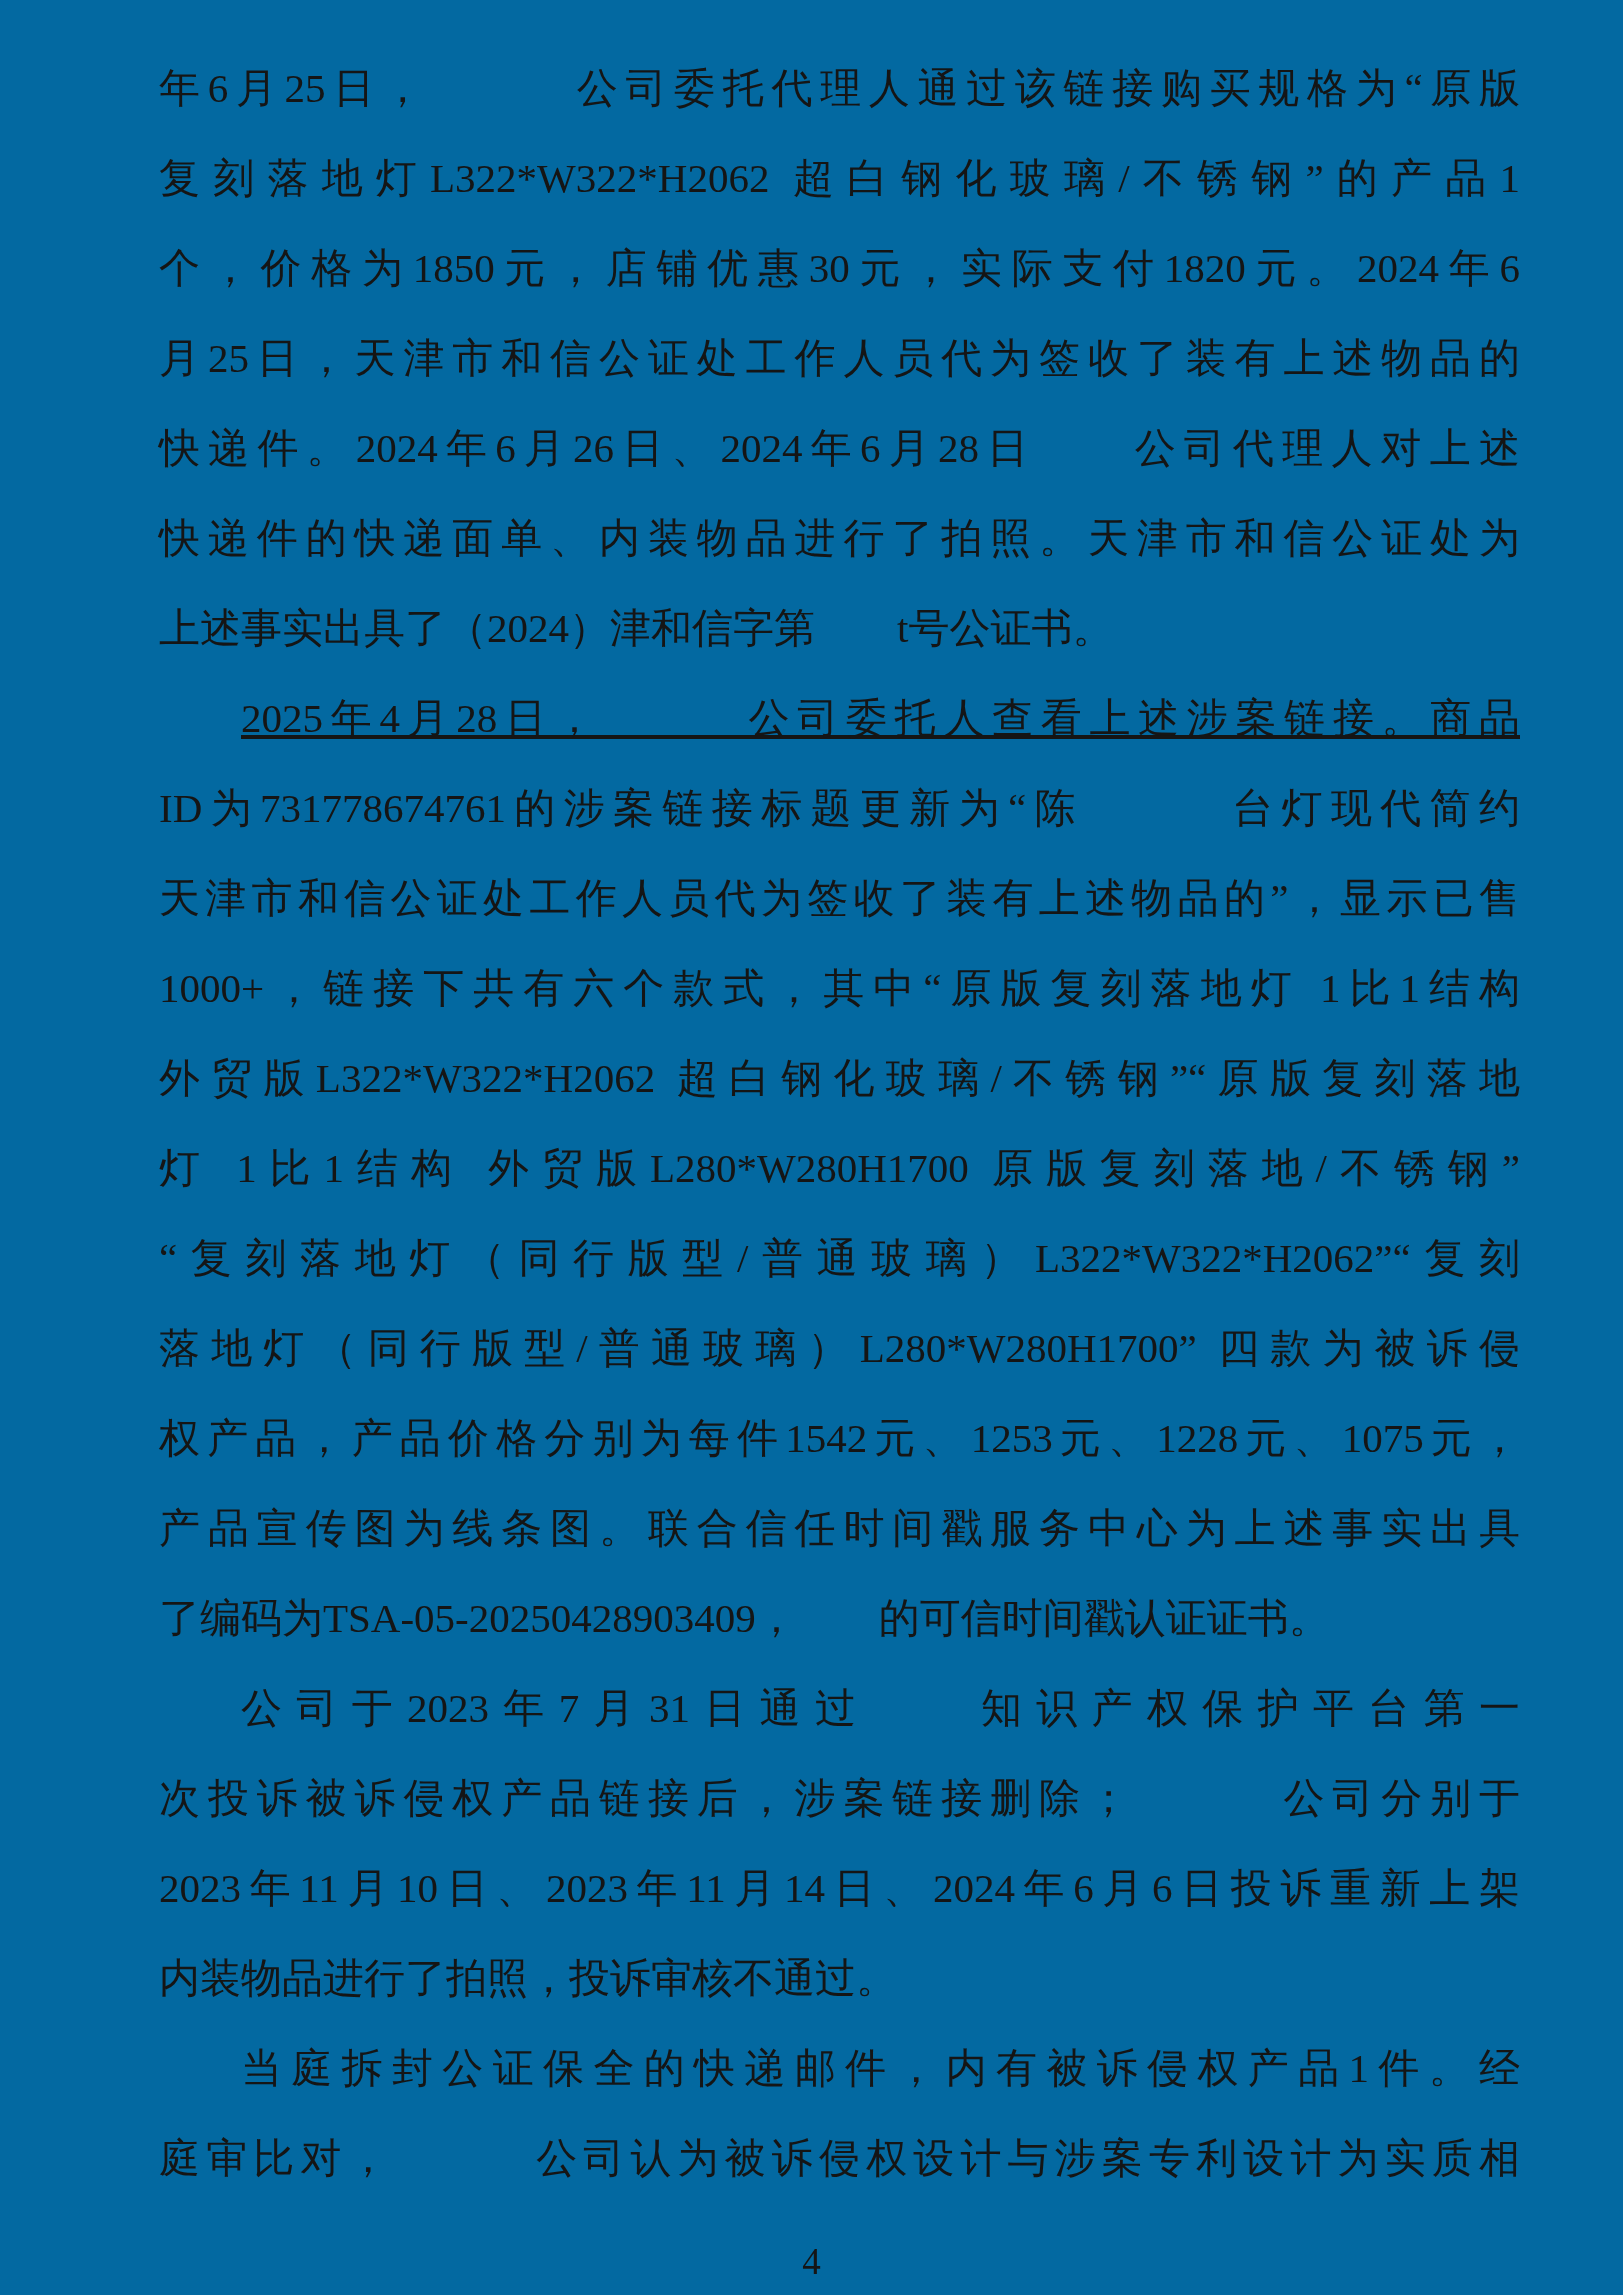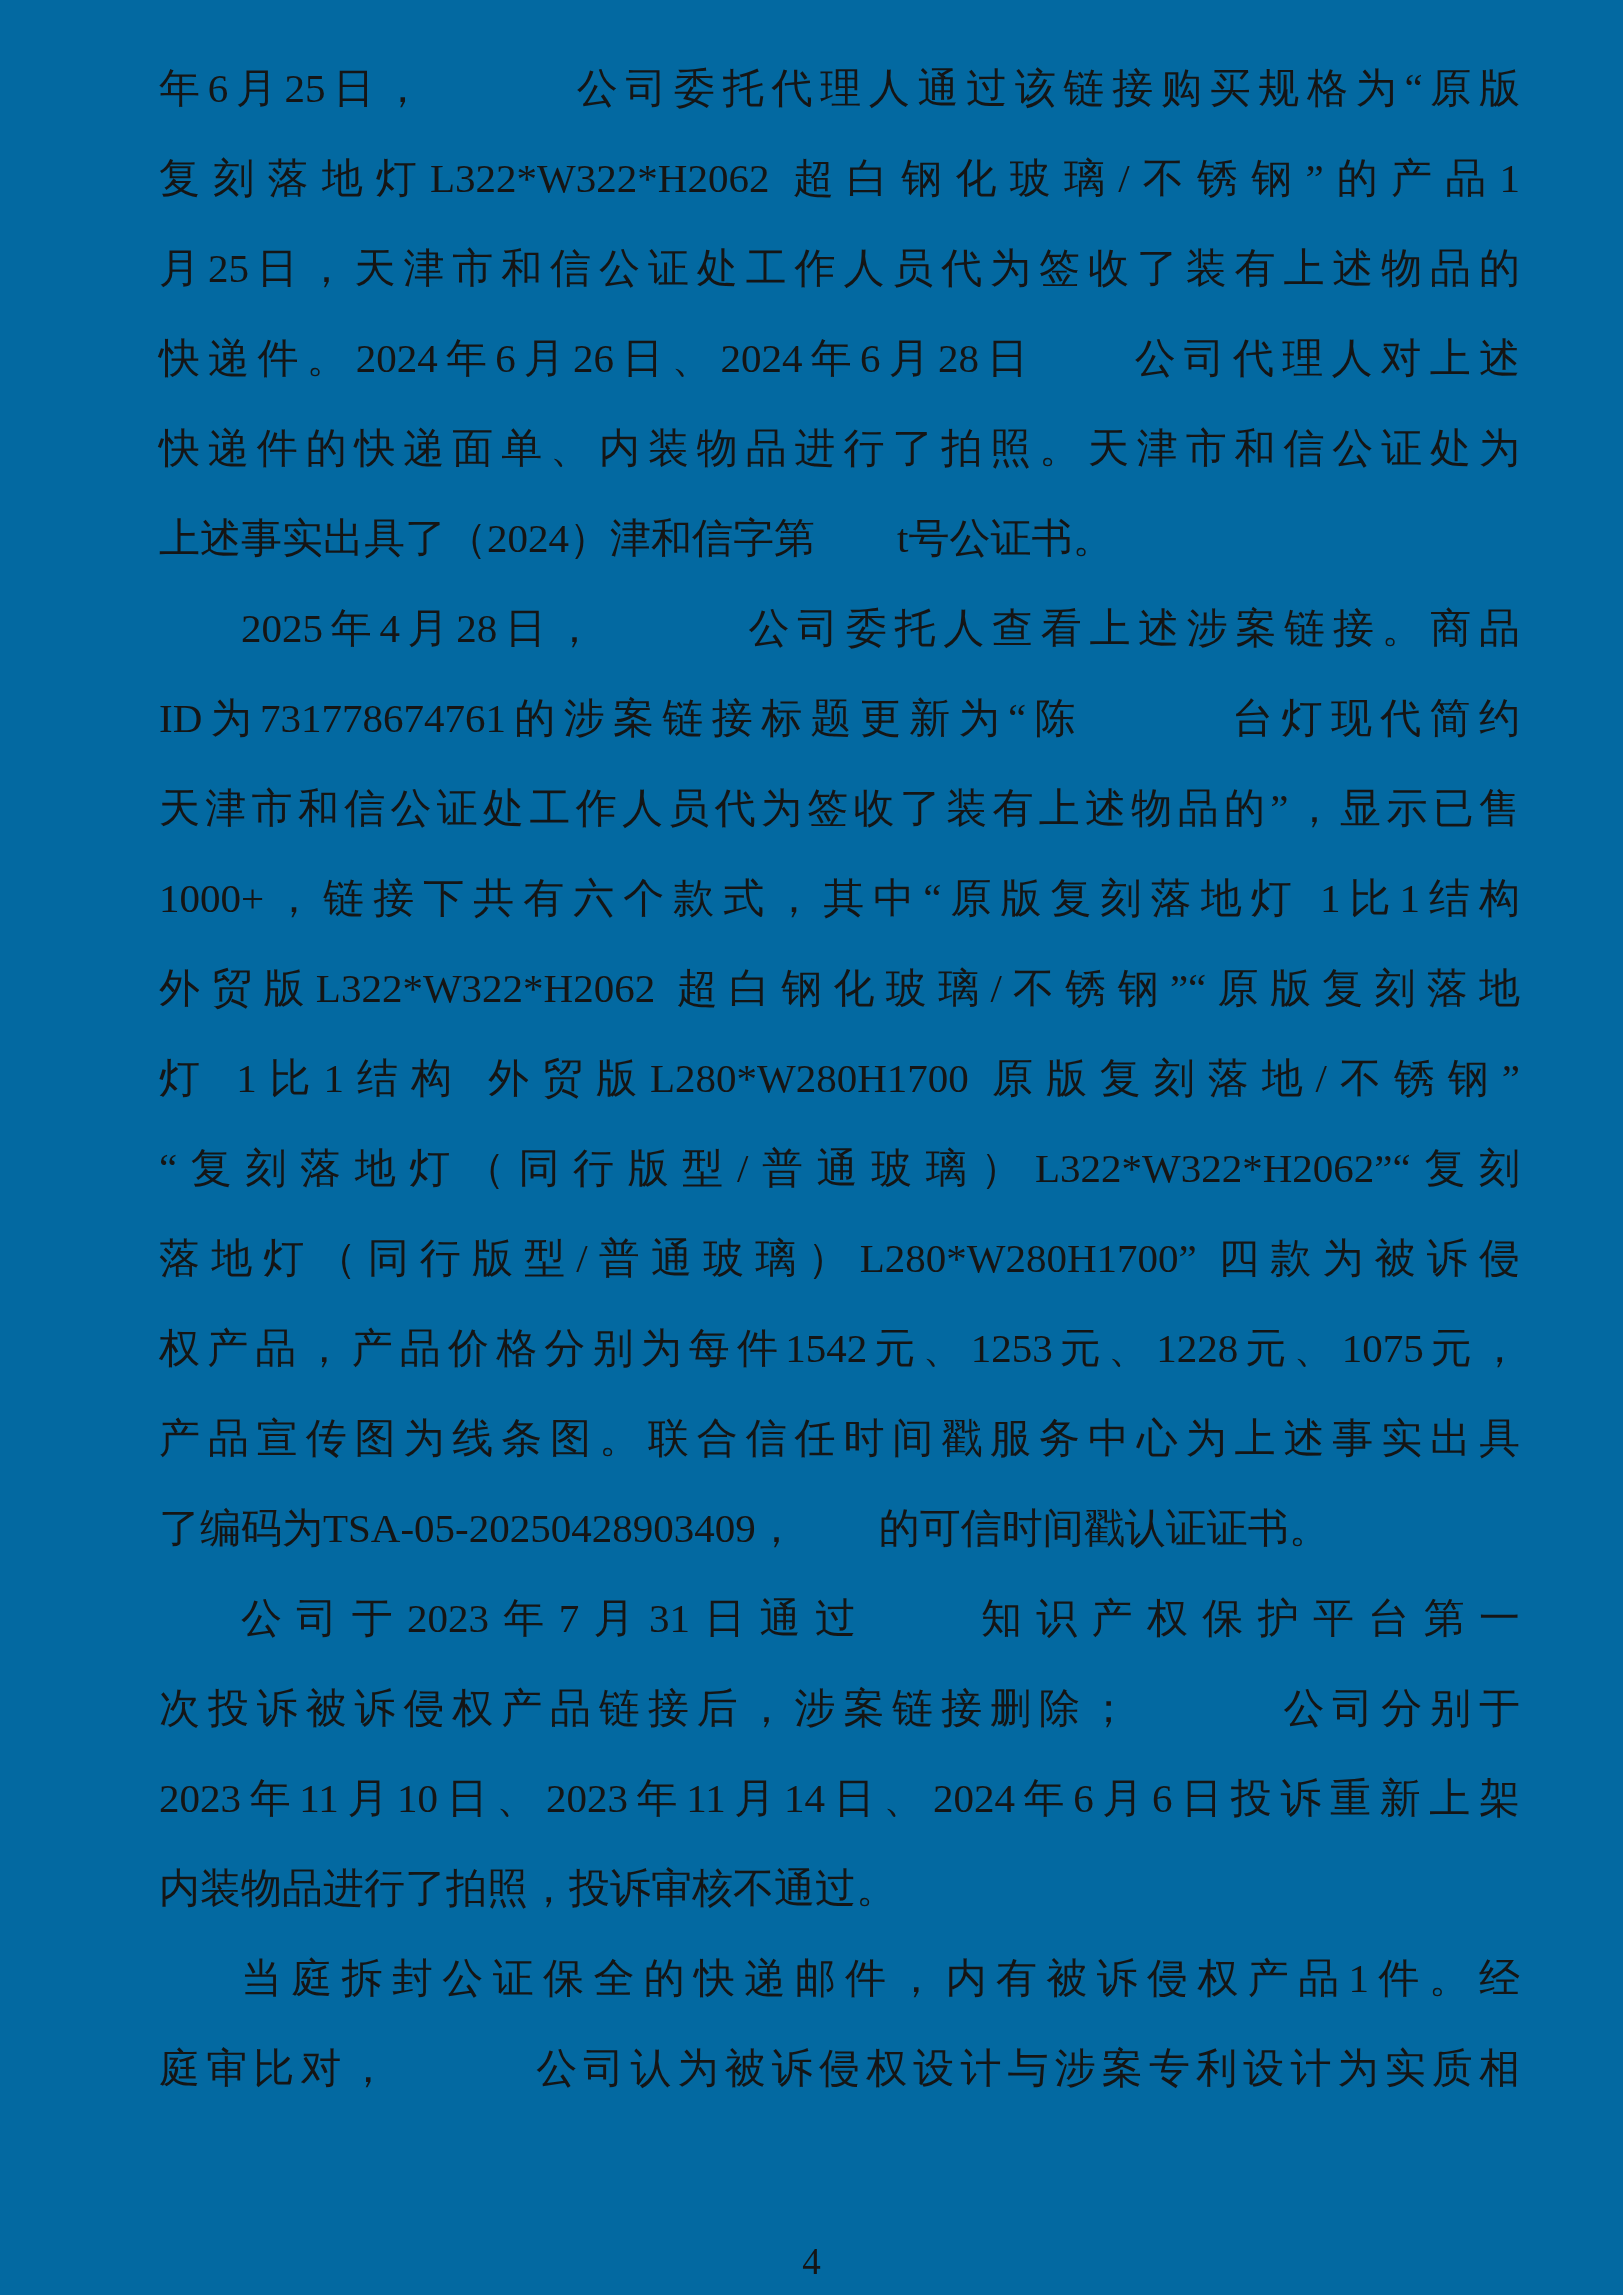--- a/index.html
+++ b/index.html
@@ -46,25 +46,26 @@
     color: #151515;
   }
 </style>
 </head>
 <body>
 
 <div class="page">
   <div class="doc">
       <div class="line just">年6月25日，　　　公司委托代理人通过该链接购买规格为“原版</div>
       <div class="line just">复刻落地灯L322*W322*H2062 超白钢化玻璃/不锈钢”的产品1</div>
+      <div class="line just">个，价格为1850元，店铺优惠30元，实际支付1820元。2024年6</div>
       <div class="line just">月25日，天津市和信公证处工作人员代为签收了装有上述物品的</div>
       <div class="line just">快递件。2024年6月26日、2024年6月28日　　公司代理人对上述</div>
       <div class="line just">快递件的快递面单、内装物品进行了拍照。天津市和信公证处为</div>
       <div class="line">上述事实出具了（2024）津和信字第　　t号公证书。</div>
-      <div class="line just" style="padding-left: 2em;">2025年4月28日，　　　公司委托人查看上述涉案链接。商品</div>
+      <div class="line just" style="padding-left: 2em; text-decoration: underline;">2025年4月28日，　　　公司委托人查看上述涉案链接。商品</div>
       <div class="line just">ID为731778674761的涉案链接标题更新为“陈　　　台灯现代简约</div>
       <div class="line just">天津市和信公证处工作人员代为签收了装有上述物品的”，显示已售</div>
       <div class="line just">1000+，链接下共有六个款式，其中“原版复刻落地灯 1比1结构</div>
       <div class="line just">外贸版L322*W322*H2062 超白钢化玻璃/不锈钢”“原版复刻落地</div>
       <div class="line just">灯 1比1结构 外贸版L280*W280H1700 原版复刻落地/不锈钢”</div>
       <div class="line just">“复刻落地灯（同行版型/普通玻璃）L322*W322*H2062”“复刻</div>
       <div class="line just">落地灯（同行版型/普通玻璃）L280*W280H1700” 四款为被诉侵</div>
       <div class="line just">权产品，产品价格分别为每件1542元、1253元、1228元、1075元，</div>
       <div class="line just">产品宣传图为线条图。联合信任时间戳服务中心为上述事实出具</div>
       <div class="line">了编码为TSA-05-20250428903409，　　的可信时间戳认证证书。</div>

